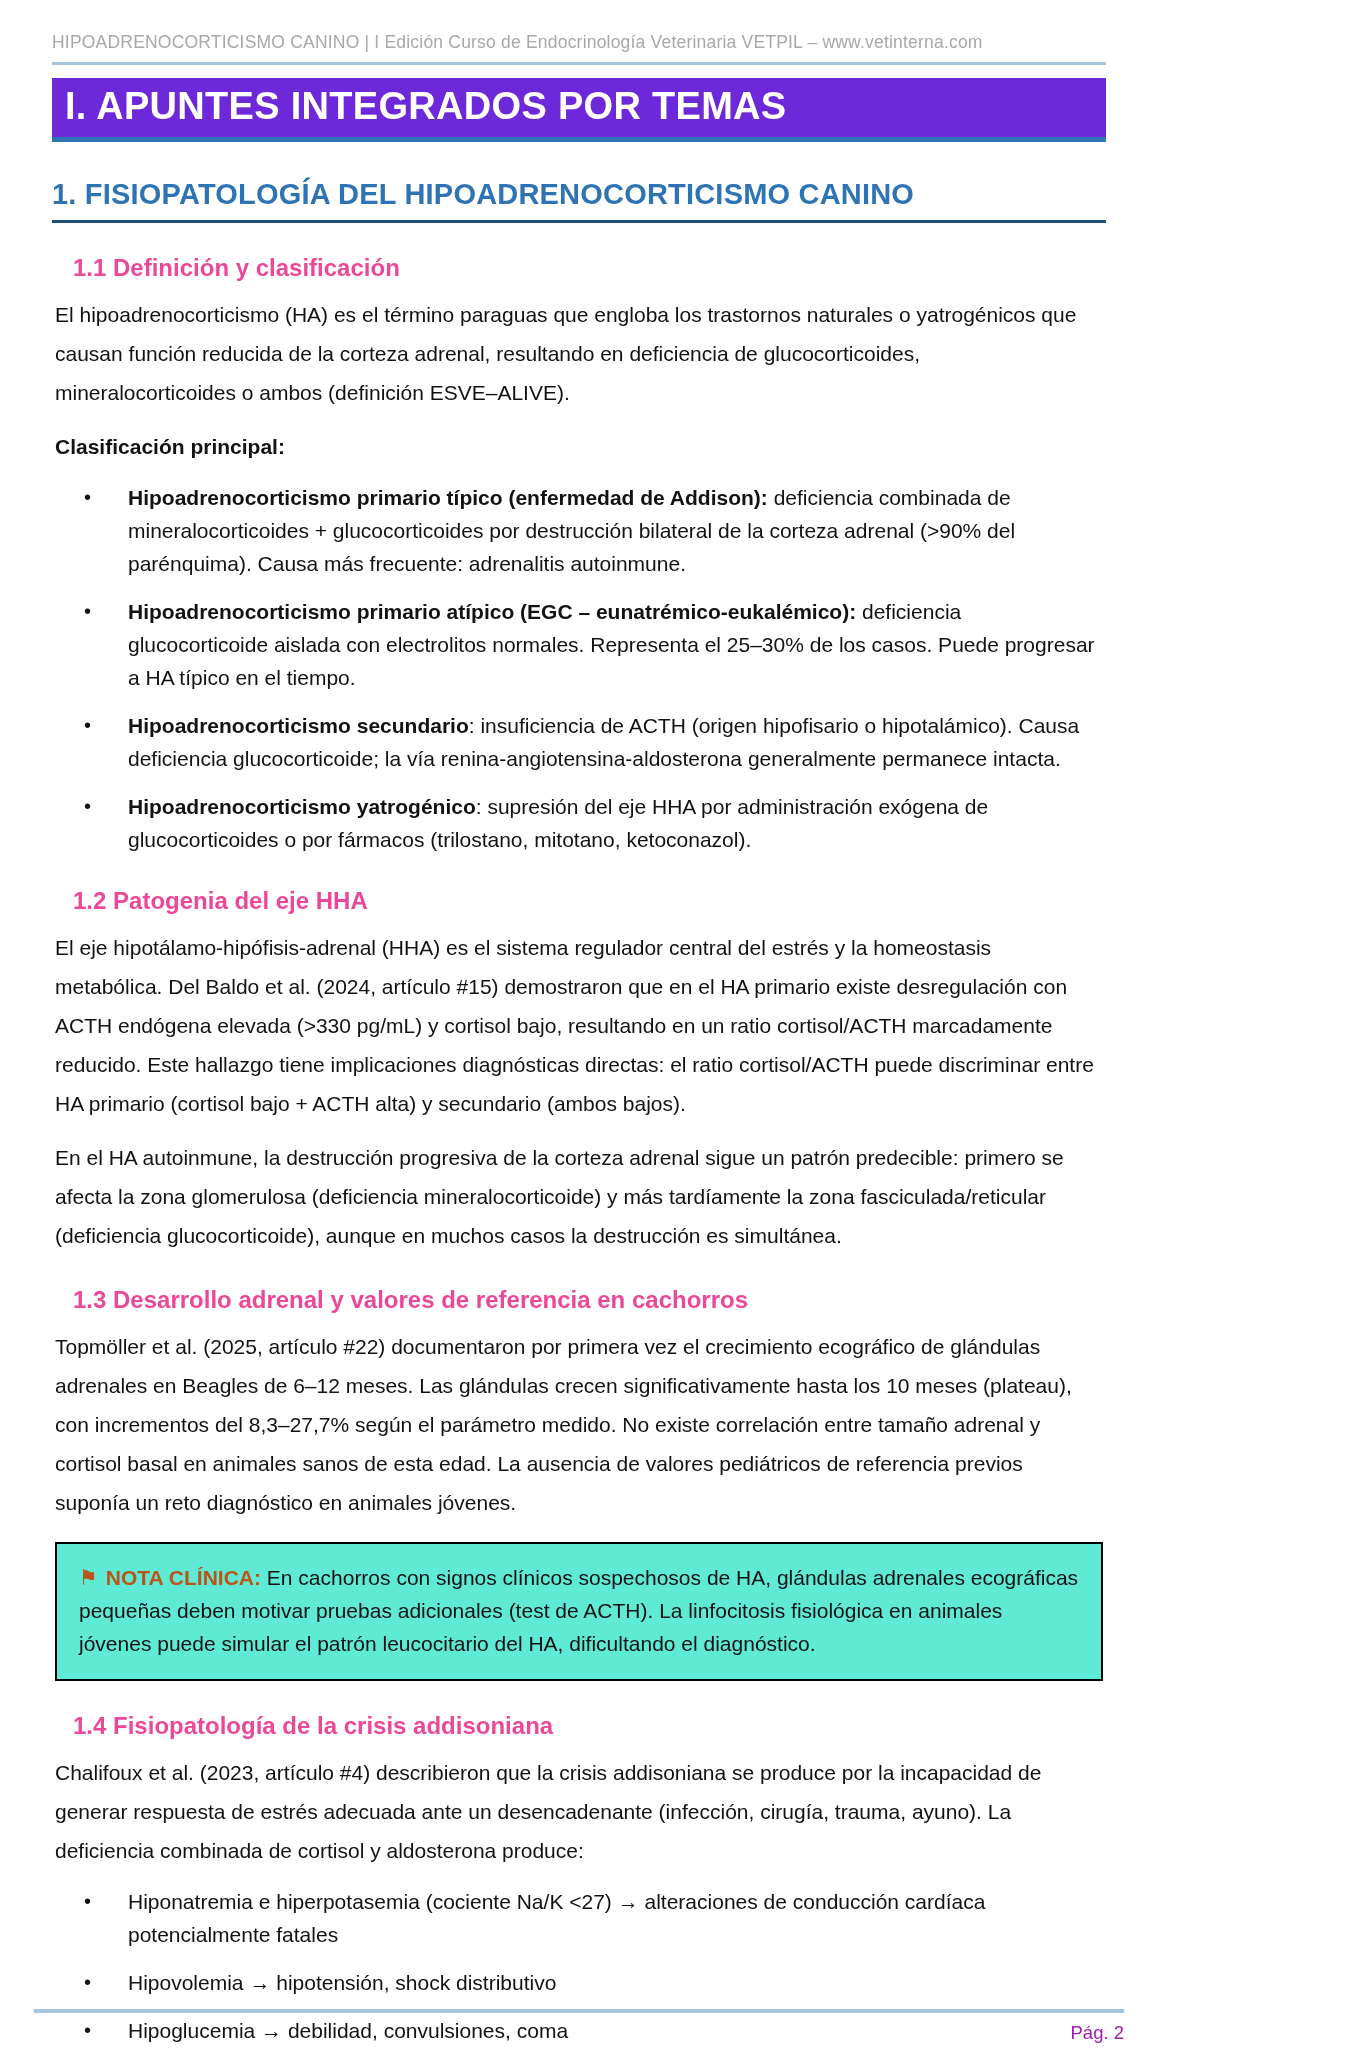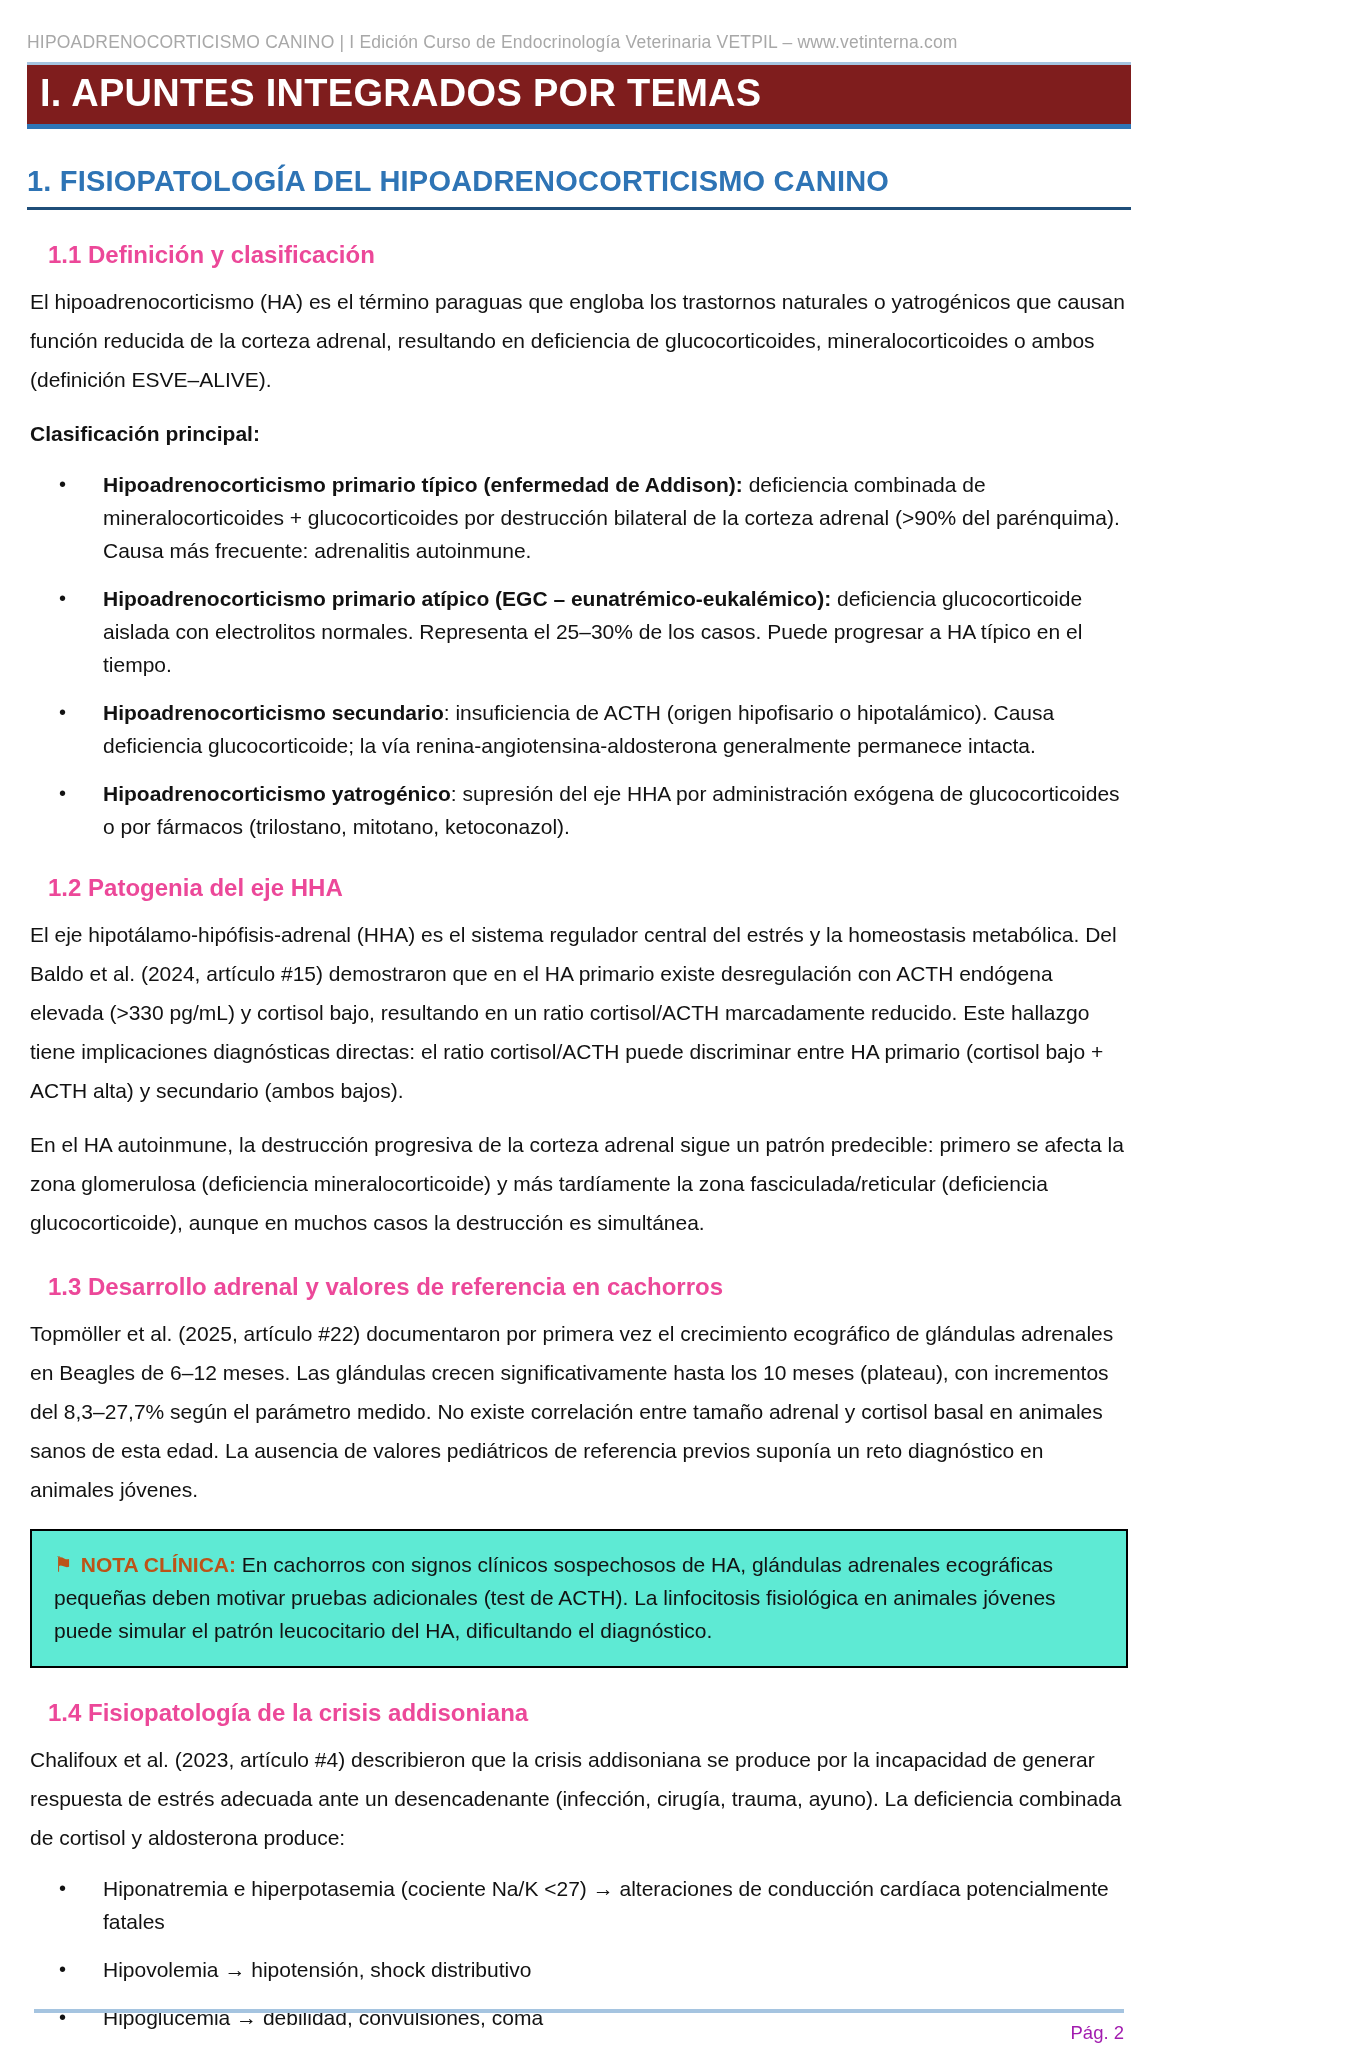--- a/index.html
+++ b/index.html
@@ -6,36 +6,37 @@
     margin: 0;
     padding: 0;
     background: #ffffff;
     font-family: "Liberation Sans", "DejaVu Sans", sans-serif;
   }
   .page {
     position: relative;
     width: 1158px;
     height: 2066px;
     box-sizing: border-box;
-    padding: 0 27px;
+    padding: 0 52px;
     overflow: hidden;
     background: #ffffff;
   }
   
   .doc-header {
     padding-top: 32px;
     padding-bottom: 9px;
     border-bottom: 3px solid #A5C4E0;
     color: #A8A8A8;
     font-size: 17.5px;
     letter-spacing: 0.2px;
   }
   
   .banner {
-    background: #7f1d1d;
+    margin-top: 13px;
+    background: #6d28d9;
     border-bottom: 5px solid #2E75B6;
     color: #ffffff;
     font-size: 38px;
     font-weight: bold;
     padding: 7px 13px 9px 13px;
     letter-spacing: 0.3px;
   }
   
   .main-title {
     margin-top: 36px;

